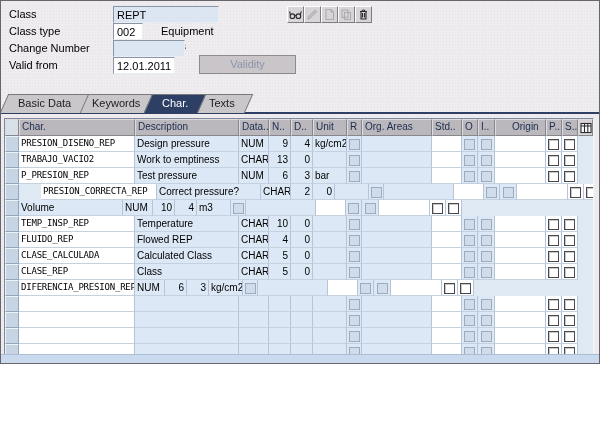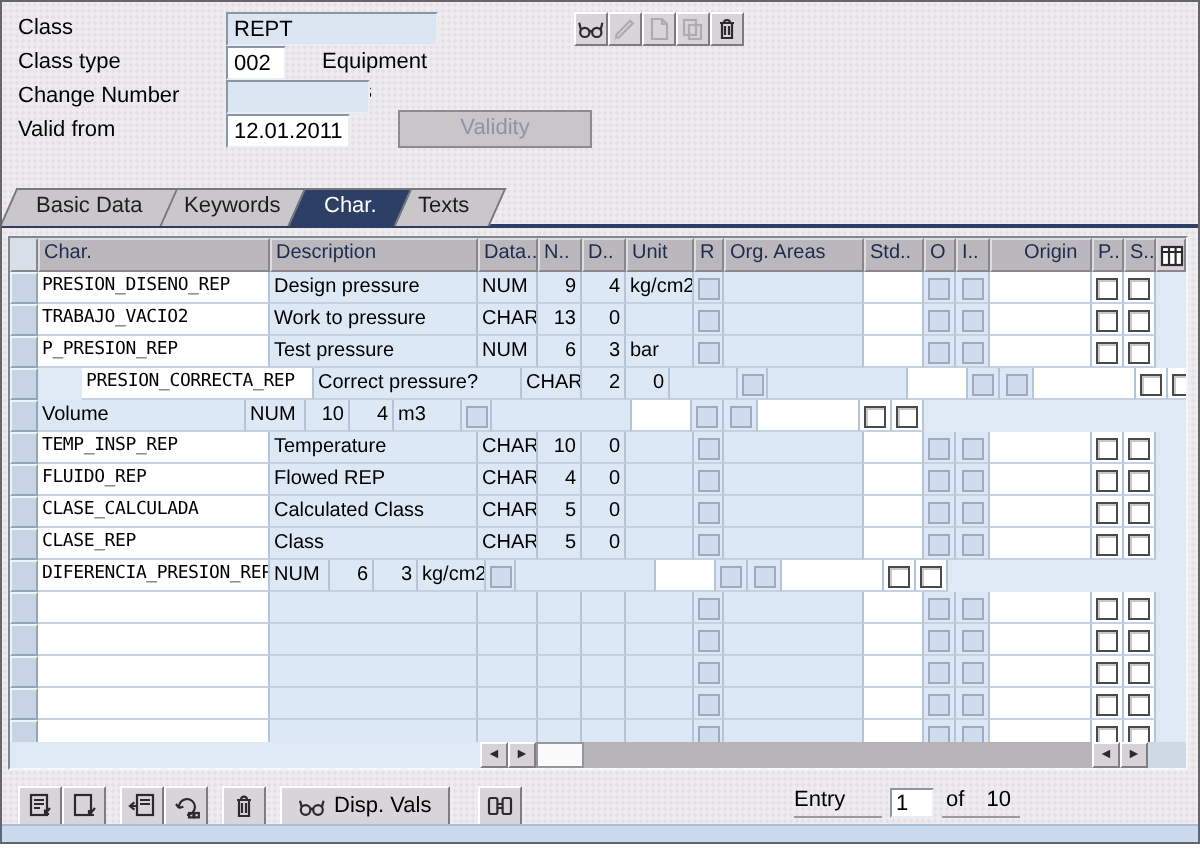--- a/index.html
+++ b/index.html
@@ -1,17 +1,17 @@
 <!DOCTYPE html>
 <html><head>
 <meta charset="utf-8">
 <style>
   html,body{margin:0;padding:0;}
   .screen{
-    position:relative;width:600px;height:422px;box-sizing:border-box;
+    position:relative;width:600px;height:364px;box-sizing:border-box;
     background:#eeecef;
     background-image:radial-gradient(#e4e2e6 1px, transparent 1px);
     background-size:3px 3px;
     border:1px solid #66666a;
     font-family:"Liberation Sans",sans-serif;font-size:11px;color:#000;
     overflow:hidden;
   }
   
   .frow{position:absolute;left:8px;height:16px;line-height:15px;}
   .flabel{display:inline-block;color:#000;}
@@ -235,21 +235,21 @@
             <div class="tcell bg-white" style="width: 30px;"></div>
             <div class="tcell bg-blue al-c" style="width: 16px;"><span class="cb dis"></span></div>
             <div class="tcell bg-blue al-c" style="width: 17px;"><span class="cb dis"></span></div>
             <div class="tcell bg-white" style="width: 51px;"></div>
             <div class="tcell bg-white al-c" style="width: 16px;"><span class="cb en"></span></div>
             <div class="tcell bg-white al-c" style="width: 16px;"><span class="cb en"></span></div>
           </div>
           <div class="trow">
             <div class="selcell" style="width: 14px;"></div>
             <div class="tcell bg-white cell-char" style="width: 116px;">TRABAJO_VACIO2</div>
-            <div class="tcell bg-blue" style="width: 104px;">Work to pressure</div>
+            <div class="tcell bg-blue" style="width: 104px;">Work to emptiness</div>
             <div class="tcell bg-blue" style="width: 30px;">CHAR</div>
             <div class="tcell bg-blue al-r" style="width: 22px;">13</div>
             <div class="tcell bg-blue al-r" style="width: 22px;">0</div>
             <div class="tcell bg-blue" style="width: 34px;"></div>
             <div class="tcell bg-blue al-c" style="width: 15px;"><span class="cb dis"></span></div>
             <div class="tcell bg-blue" style="width: 70px;"></div>
             <div class="tcell bg-white" style="width: 30px;"></div>
             <div class="tcell bg-blue al-c" style="width: 16px;"><span class="cb dis"></span></div>
             <div class="tcell bg-blue al-c" style="width: 17px;"><span class="cb dis"></span></div>
             <div class="tcell bg-white" style="width: 51px;"></div>

